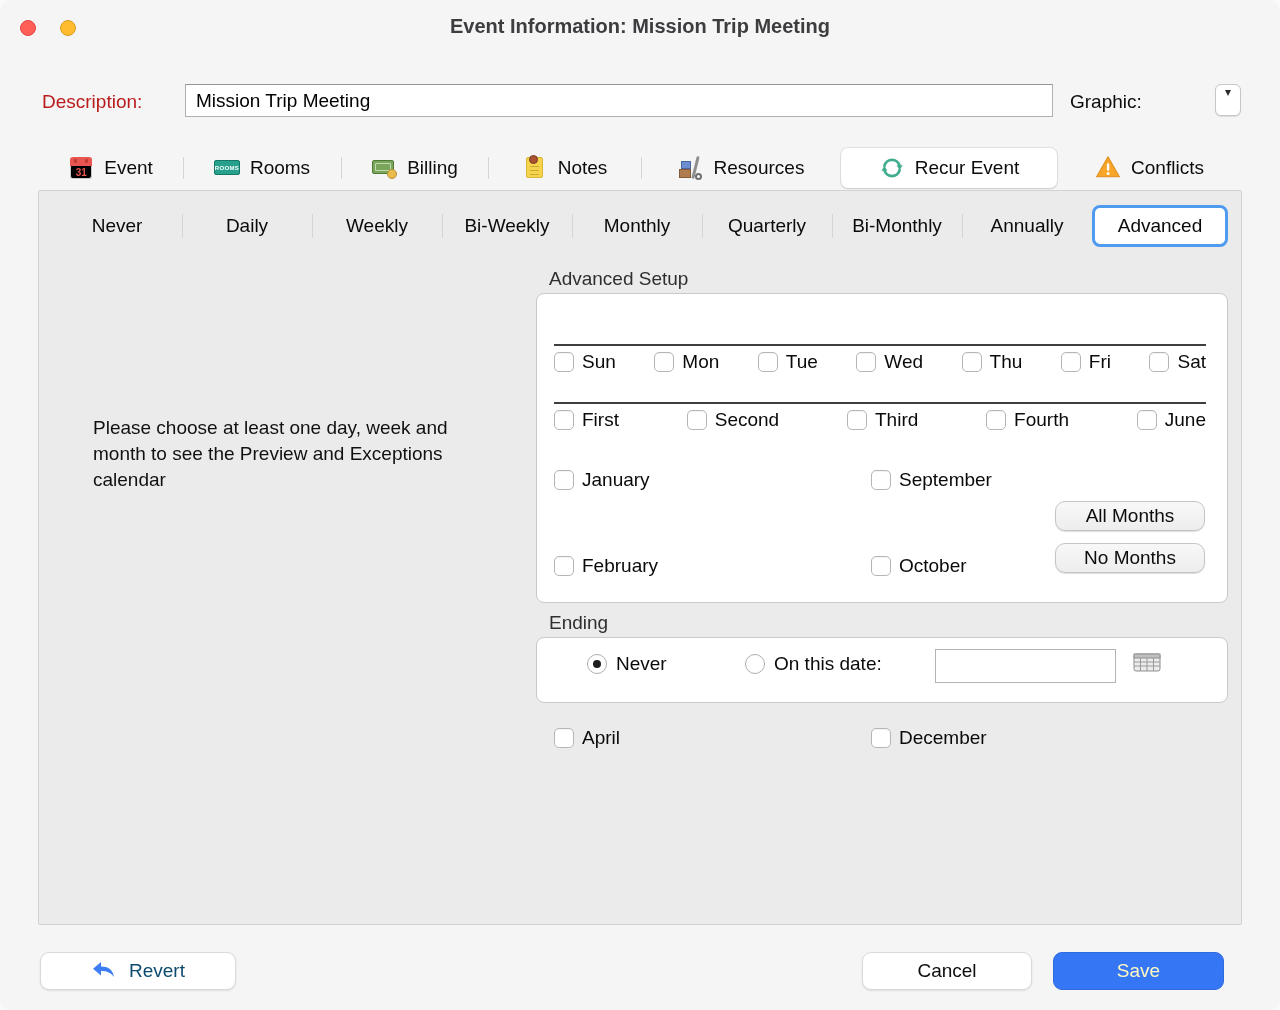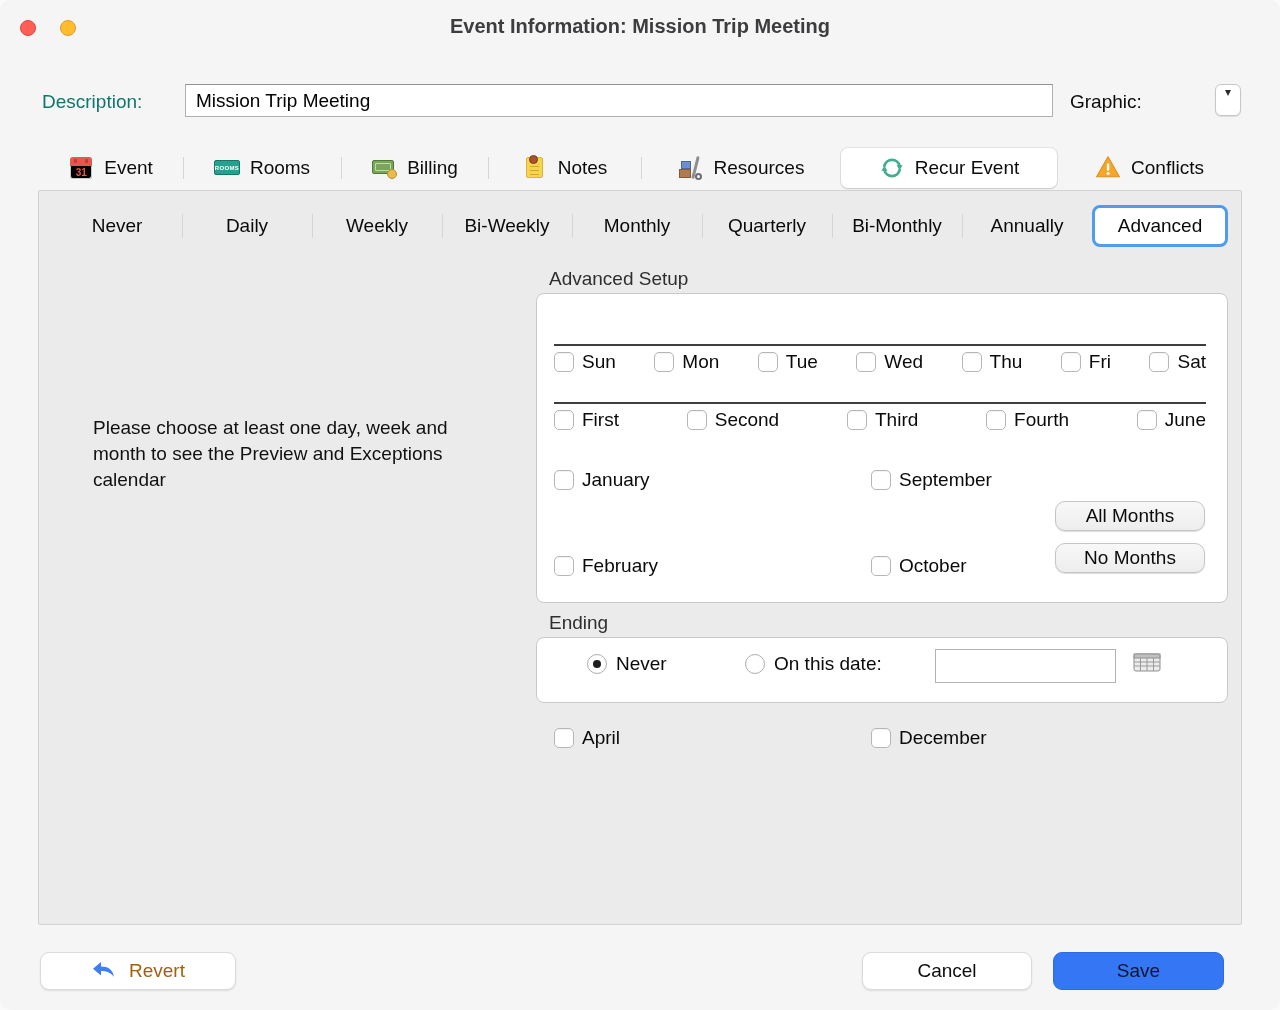--- a/index.html
+++ b/index.html
@@ -8,21 +8,21 @@
 
   
   .titlebar { position:absolute; left:0; top:0; right:0; height:56px; }
   .traffic { position:absolute; left:20px; top:20px; display:flex; gap:24px; }
   .tl { width:16px; height:16px; border-radius:50%; display:inline-block; }
   .tl.red { background:#ff5f57; border:1px solid #e2443d; }
   .tl.yellow { background:#febc2e; border:1px solid #d99e22; }
   .win-title { position:absolute; left:0; right:0; top:15px; text-align:center; font-size:20px; font-weight:700; color:#3d3d40; }
 
   
-  .desc-label { position:absolute; left:42px; top:91px; font-size:19px; color:#0f766e; }
+  .desc-label { position:absolute; left:42px; top:91px; font-size:19px; color:#b91c1c; }
   .desc-input { position:absolute; left:185px; top:84px; width:868px; height:33px; background:#fff;
     border:1px solid #b0b0b0; border-top-color:#939393; font-size:19px; color:#000; padding:0 10px; }
   .graphic-label { position:absolute; left:1070px; top:91px; font-size:19px; color:#0b0b0b; }
   .graphic-dd { position:absolute; left:1215px; top:84px; width:26px; height:32px; background:#fff;
     border:1px solid #c7c7c9; border-radius:6px; box-shadow:0 1px 1px rgba(0,0,0,.10);
     display:flex; align-items:flex-start; justify-content:center; padding-top:1px; cursor:default; }
   .graphic-dd .caret { font-size:12px; color:#2b2b2b; line-height:12px; }
 
   
   .tabbar { position:absolute; left:38px; top:148px; width:1204px; height:40px; display:flex; align-items:stretch; }
@@ -89,23 +89,23 @@
   .radio-item { position:absolute; top:14px; display:flex; align-items:center; gap:9px; font-size:19px; color:#0a0a0a; height:24px; cursor:default; }
   .ri-never { left:50px; } .ri-ondate { left:208px; }
   .radio { width:20px; height:20px; border:1px solid #aeaeb0; border-radius:50%; background:#fff; position:relative; flex:0 0 20px; }
   .radio.checked::after { content:""; position:absolute; inset:5px; border-radius:50%; background:#1d1d1f; }
   .date-input { position:absolute; left:398px; top:11px; width:181px; height:34px; background:#fff; border:1px solid #b3b3b5; font-size:18px; padding:0 8px; }
   .mini-cal { position:absolute; left:596px; top:13px; width:28px; height:22px; cursor:default; }
 
   
   .btn { position:absolute; top:952px; height:38px; border-radius:9px; font-size:19px; font-family:inherit;
     display:flex; align-items:center; justify-content:center; cursor:default; }
-  .revert-btn { left:40px; width:196px; background:#fff; border:1px solid #dadada; box-shadow:0 1px 2px rgba(0,0,0,.10); gap:12px; color:#a16207; }
+  .revert-btn { left:40px; width:196px; background:#fff; border:1px solid #dadada; box-shadow:0 1px 2px rgba(0,0,0,.10); gap:12px; color:#0c4a6e; }
   .cancel-btn { left:862px; width:170px; background:#fff; border:1px solid #dadada; box-shadow:0 1px 2px rgba(0,0,0,.10); color:#0c0c0c; }
-  .save-btn { left:1053px; width:171px; background:#3576f5; border:1px solid #2f6be0; color:#0f172a; }
+  .save-btn { left:1053px; width:171px; background:#3576f5; border:1px solid #2f6be0; color:#fef9c3; }
 </style>
 </head>
 <body>
 
 <div class="window">
 
   <div class="titlebar">
     <div class="traffic">
       <span class="tl red"></span>
       <span class="tl yellow"></span>

